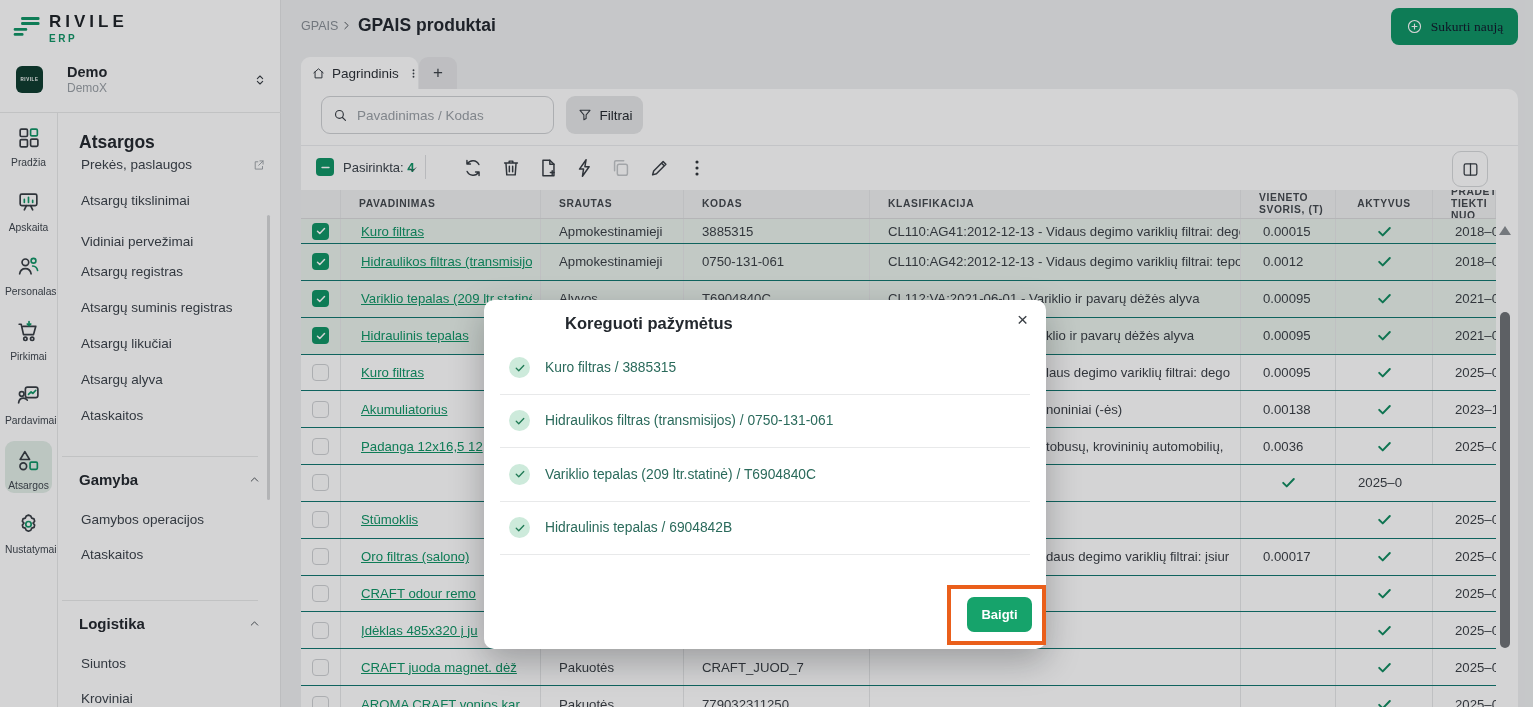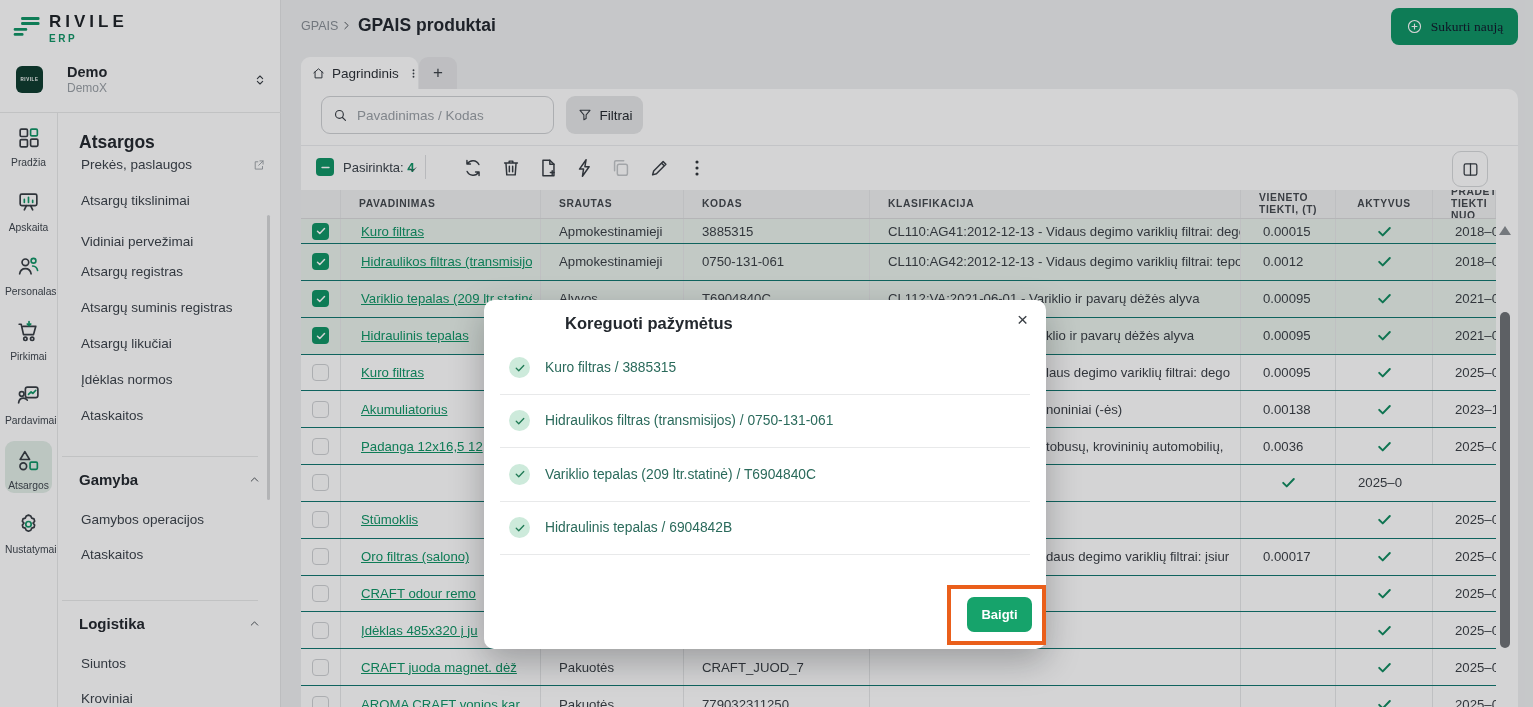--- a/index.html
+++ b/index.html
@@ -205,21 +205,21 @@
         <div class="sb-item" style="top: 264.4px;">
           <span>Atsargų registras</span>
         </div>
         <div class="sb-item" style="top: 300.2px;">
           <span>Atsargų suminis registras</span>
         </div>
         <div class="sb-item" style="top: 336px;">
           <span>Atsargų likučiai</span>
         </div>
         <div class="sb-item" style="top: 371.8px;">
-          <span>Įdėklas normos</span>
+          <span>Atsargų alyva</span>
         </div>
         <div class="sb-item" style="top: 407.6px;">
           <span>Ataskaitos</span>
         </div>
       </div>
     <div class="sb-scroll"></div>
     <div id="sidebar-groups">
         <div class="sb-div" style="top: 456px;"></div>
         <div class="sb-group-title" style="top: 471px;">
           <span>Gamyba</span>
@@ -369,21 +369,21 @@
       </svg>
   </div>
 
   <div class="table">
     <div class="thead" id="table-head">
         <div class="th c-check"></div>
         <div class="th c-name">PAVADINIMAS</div>
         <div class="th c-sraut">SRAUTAS</div>
         <div class="th c-kodas">KODAS</div>
         <div class="th c-klas">KLASIFIKACIJA</div>
-        <div class="th c-svoris">VIENETO TIEKTI, (T)</div>
+        <div class="th c-svoris">VIENETO SVORIS, (T)</div>
         <div class="th c-akt">AKTYVUS</div>
         <div class="th c-date">PRADĖTA TIEKTI NUO</div>
       </div>
     <div id="table-rows">
         <div class="trow r0 sel">
           <div class="cell c-check">
             <span class="cb on">
               <svg width="12" height="12" viewBox="0 0 24 24">
                 <path d="M5 12.5l4.5 4.5L19 7" fill="none" stroke="#fff" stroke-width="3" stroke-linecap="round" stroke-linejoin="round"></path>
               </svg>

